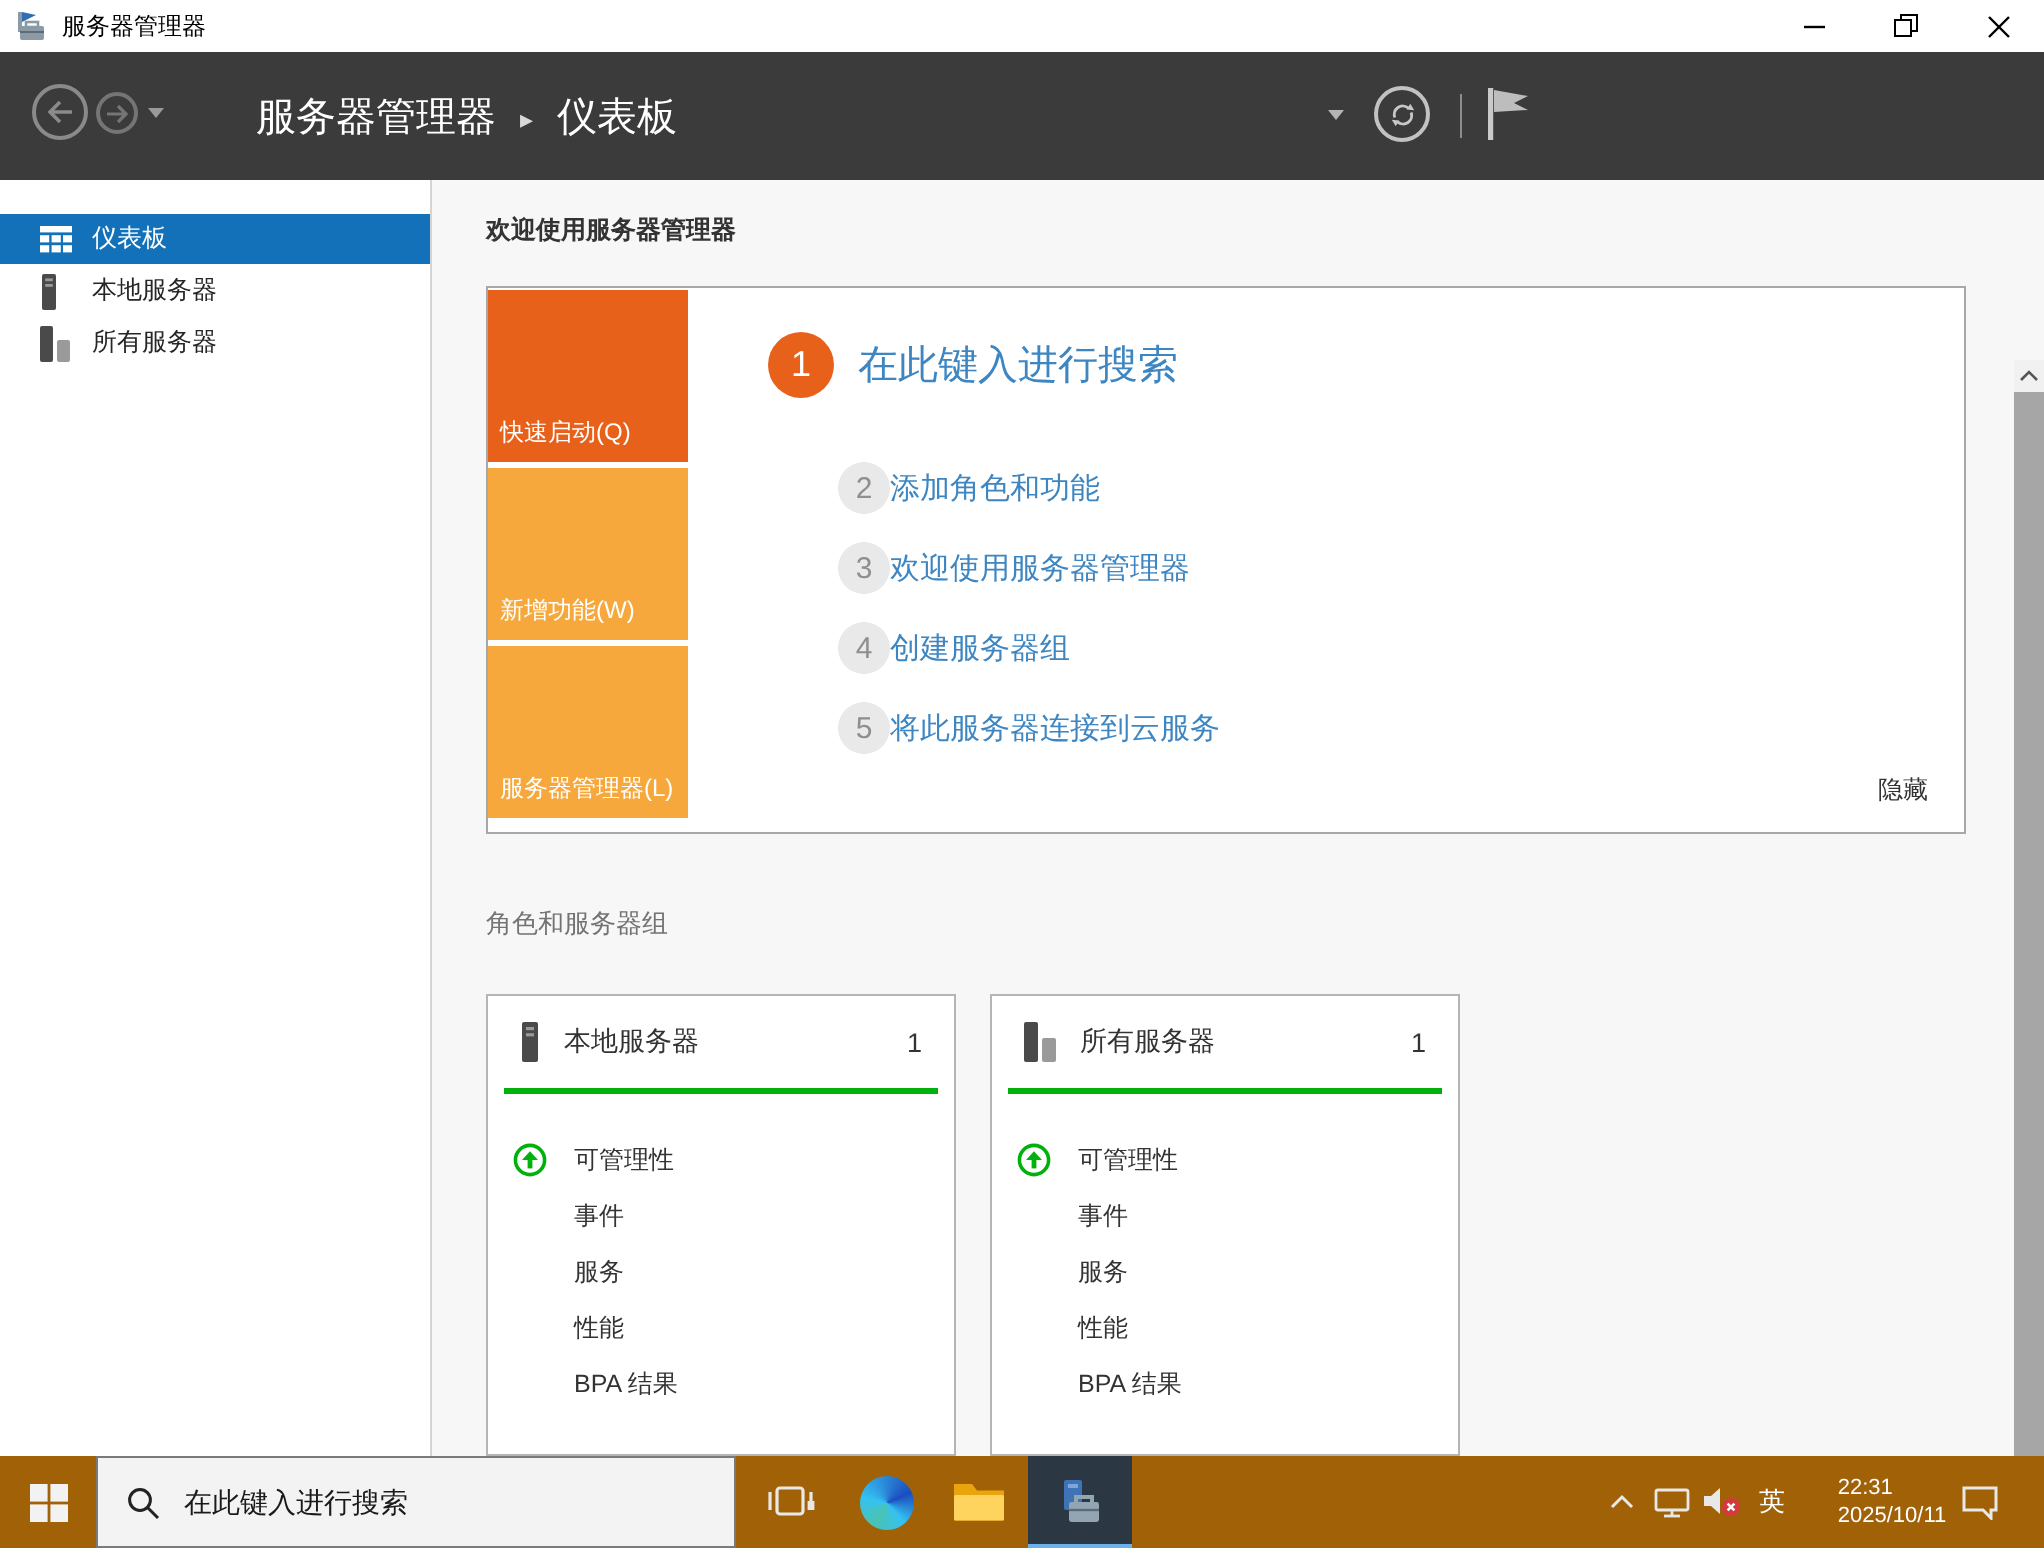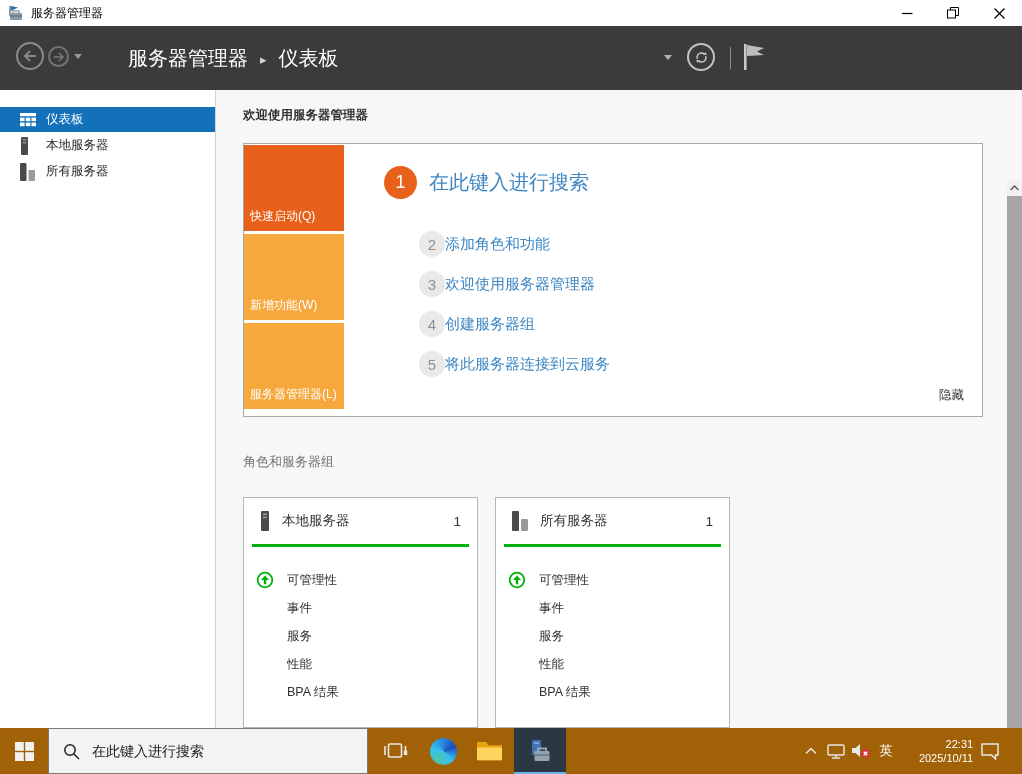--- a/index.html
+++ b/index.html
@@ -77,21 +77,21 @@
   .tb-start { position:absolute; left:0; top:0; width:48px; height:46px; display:flex; align-items:center; justify-content:center; }
   .tb-search { position:absolute; left:48px; top:0; width:320px; height:46px; background:#f3f3f3; border:1px solid #7a7a7a; display:flex; align-items:center; padding-left:14px; }
   .tb-search input { border:none; outline:none; background:transparent; margin-left:12px; font-size:14px; color:#1a1a1a; width:240px; font-family:"Liberation Sans",sans-serif; }
   .tb-search input::placeholder { color:#1a1a1a; opacity:1; }
   .tb-btn { position:absolute; top:0; width:46px; height:46px; display:flex; align-items:center; justify-content:center; }
   .tb-sm { position:absolute; left:514px; top:0; width:52px; height:46px; display:flex; align-items:center; justify-content:center; background:#2b3743; }
   .tb-sm .under { position:absolute; left:0; bottom:0; width:52px; height:2px; background:#6cb2e8; }
   .edge-logo { width:27px; height:27px; border-radius:50%; background:conic-gradient(from 210deg, #49c3b1, #35c1f1, #2b89d9, #1b4dbf, #35c1f1, #49c3b1); }
   .tray { position:absolute; top:0; height:46px; display:flex; align-items:center; justify-content:center; }
   .tray-ime { color:#fff; font-size:13px; }
-  .tray-clock { color:#fff; font-size:11px; text-align:right; line-height:14px;margin-left:26px; }
+  .tray-clock { color:#fff; font-size:11px; text-align:left; line-height:14px;margin-left:26px; }
 </style>
 </head>
 <body>
 
 <div class="titlebar">
   <svg class="appicon" viewBox="0 0 16 16">
     <rect x="1" y="1" width="2" height="10" fill="#8b9aa5"></rect>
     <polygon points="3,1 10,2.5 3,6" fill="#2f6fb1"></polygon>
     <rect x="2" y="8" width="12" height="7" rx="1" fill="#8b9aa5"></rect>
     <rect x="5" y="6" width="6" height="2.5" fill="none" stroke="#8b9aa5" stroke-width="1.3"></rect>

